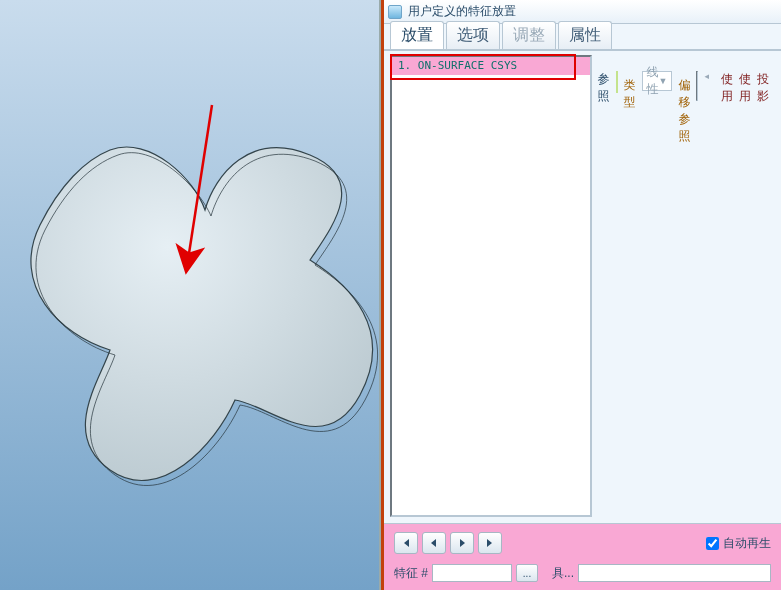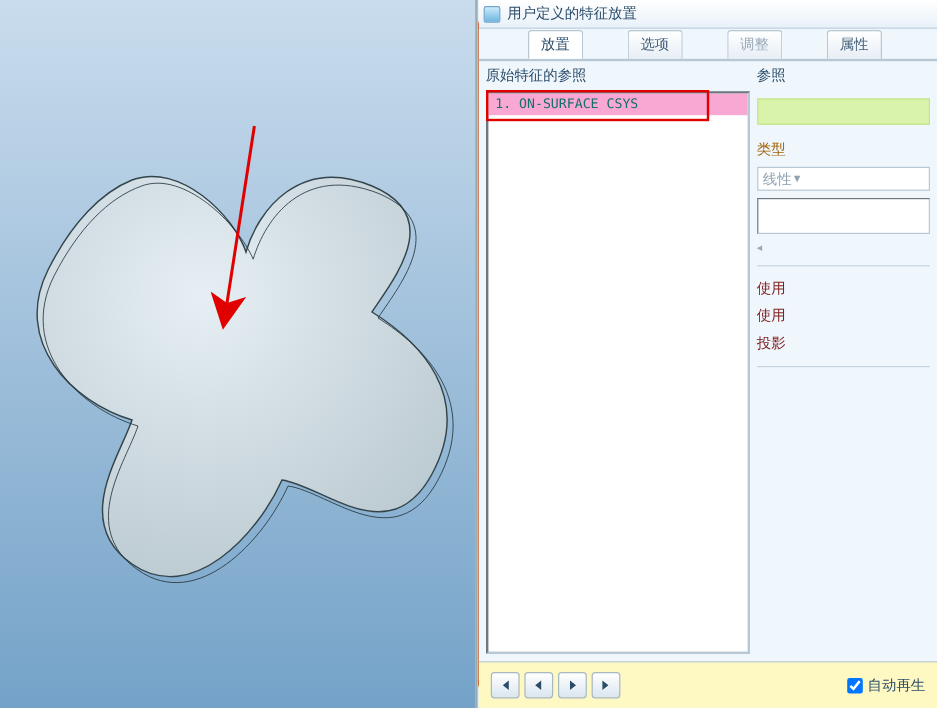--- a/index.html
+++ b/index.html
@@ -13,23 +13,23 @@
     border-right: 2px solid #9aa;
     position: relative;
   }
   .shape-svg { position:absolute; left:0; top:0; }
   .arrow-svg { position:absolute; left:0; top:0; pointer-events:none; }
 
   
   .panel {
     width: 400px; height: 590px;
     background: #eff6fc;
-    border-left: 1px solid #c2410c;
+    border-left: 3px solid #c2410c;
     display:flex; flex-direction:column;
-    font-size:12px; color:#333;border-radius:24px;
+    font-size:12px; color:#333;
   }
   .panel-titlebar {
     height:24px;
     background: linear-gradient(180deg,#ffffff 0%, #e8f1f9 100%);
     border-bottom:1px solid #b7c7d4;
     display:flex; align-items:center; padding-left:4px;
   }
   .panel-titlebar .win-icon {
     width:14px; height:14px; border:1px solid #6fa5c9; margin-right:6px;
     background: linear-gradient(180deg,#c9e9fb,#6fb6df);
@@ -37,21 +37,21 @@
   }
   .panel-title { color:#2a4c69; }
   .tabs {
     height:26px; display:flex; align-items:flex-end;
     padding-left:6px; gap:2px;
     background:#eff6fc;
   }
   .tab { padding:3px 10px; border:1px solid #b7c7d4; border-bottom:none;
          background:linear-gradient(180deg,#fff,#e7eef5);
          border-radius:3px 3px 0 0; color:#44607a; cursor:pointer;
-         font-size:12px;margin-left:35px;}
+         font-size:16px;}
   .tab.active { background:#fff; font-weight: normal; color:#2a4c69;}
   .tab.disabled { color:#9aaab8;text-align:right; }
   .tab-underline { border-bottom:1px solid #b7c7d4; }
   .panel-body{
     flex:1; display:flex; padding:4px 6px 6px 6px; gap:6px; overflow:hidden;
     border-top:1px solid #b7c7d4;
     background:#eff6fc;
   }
   .left-col{ width:220px; display:flex; flex-direction:column;}
   .section-label{ color:#2a4c69; margin-bottom:4px; }
@@ -61,37 +61,37 @@
   .listitem{
     height:18px; line-height:18px; padding-left:6px;
     font-family: Consolas, monospace; font-size:11px;
     background:#f9a8d4; color:#11706b;
     white-space:nowrap;
   }
   .red-box{
     position:absolute; left:-2px; top:-3px; width:186px; height:26px;
     border:2px solid #e00000; pointer-events:none;
   }
-  .right-col{ flex:1; display:flex; flex-direction:column; gap:6px; }
+  .right-col{ flex:1; display:flex; flex-direction:row; gap:6px;margin-top:16px; }
   .right-col .section-label{ margin-top:0;}
   .greenfield{ height:22px; background:#d9f3ab; border:1px solid #c4e38d; }
   .row-label{ color:#a16207; padding-top:6px; }
   .dropdown {
     height:20px; background:#fff; border:1px solid #b7c7d4; display:flex;
     align-items:center; justify-content:flex-start; padding:0 4px;
     color:#8fa2b1;
     font-family:Liberation Serif, serif;
   }
   .dropdown .arrowdn{ font-size:9px; color:#8fa2b1;}
   .offset-area{ height:30px; background:#fff; border:1px inset #b7c7d4;}
   .divider{ border-top:1px solid #c6d4df; margin:4px 0; }
   .static-row{ color:#7f1d1d; }
   
   .panel-bottom{
-    border-top:1px solid #b7c7d4; padding:8px 10px; background:#fef9c3;
+    border-top:1px solid #b7c7d4; padding:8px 10px; background:#f9a8d4;
     display:flex; flex-direction:column; gap:10px;
   }
   .nav-row{ display:flex; align-items:center; justify-content:space-between;}
   .nav-btns{ display:flex; gap:4px;}
   .nav-btn{
     width:24px; height:22px; border:1px solid #a7b7c4;
     border-radius:3px;
     background:linear-gradient(180deg,#ffffff,#dbe6ef);
     display:flex; align-items:center; justify-content:center;
     color:#2a4c69; cursor:pointer; font-size:10px;
@@ -156,37 +156,37 @@
   </div>
   <div class="tabs tab-underline">
     <div class="tab active">放置</div>
     <div class="tab">选项</div>
     <div class="tab disabled">调整</div>
     <div class="tab">属性</div>
   </div>
 
   <div class="panel-body">
     <div class="left-col">
-      <div class="section-label">原始特征的参照</div>
       <div class="listbox">
         <div class="listitem">1. ON-SURFACE CSYS</div>
         <div class="red-box"></div>
       </div>
     </div>
 
     <div class="right-col">
       <div class="section-label">参照</div>
       <div class="greenfield"></div>
 
       <div class="row-label">类型</div>
       <div class="dropdown">
         <span>线性</span>
         <span class="arrowdn">▼</span>
       </div>
 
+      <div class="row-label">偏移参照</div>
       <div class="offset-area"></div>
       <div style="font-size:9px;color:#9aaab8;">◂</div>
 
       <div class="divider"></div>
       <div class="static-row">使用</div>
       <div class="static-row">使用</div>
       <div class="static-row">投影</div>
       <div class="divider"></div>
     </div>
   </div>
@@ -213,14 +213,21 @@
           <svg width="10" height="10">
               <path d="M8 1v8M2 1l5 4-5 4Z" fill="#2a4c69"></path>
             </svg>
         </div>
       </div>
       <label class="check-row">
         <input type="checkbox" checked="" style="">
         <span>自动再生</span>
       </label>
     </div>
+    <div class="feat-row">
+      <span>特征 #</span>
+      <input class="textinput" value="" style="">
+      <div class="ellipsis-btn">...</div>
+      <span style="margin-left:10px;">具...</span>
+      <input class="longinput" style="">
+    </div>
   </div>
 </div>
 
 </body></html>

